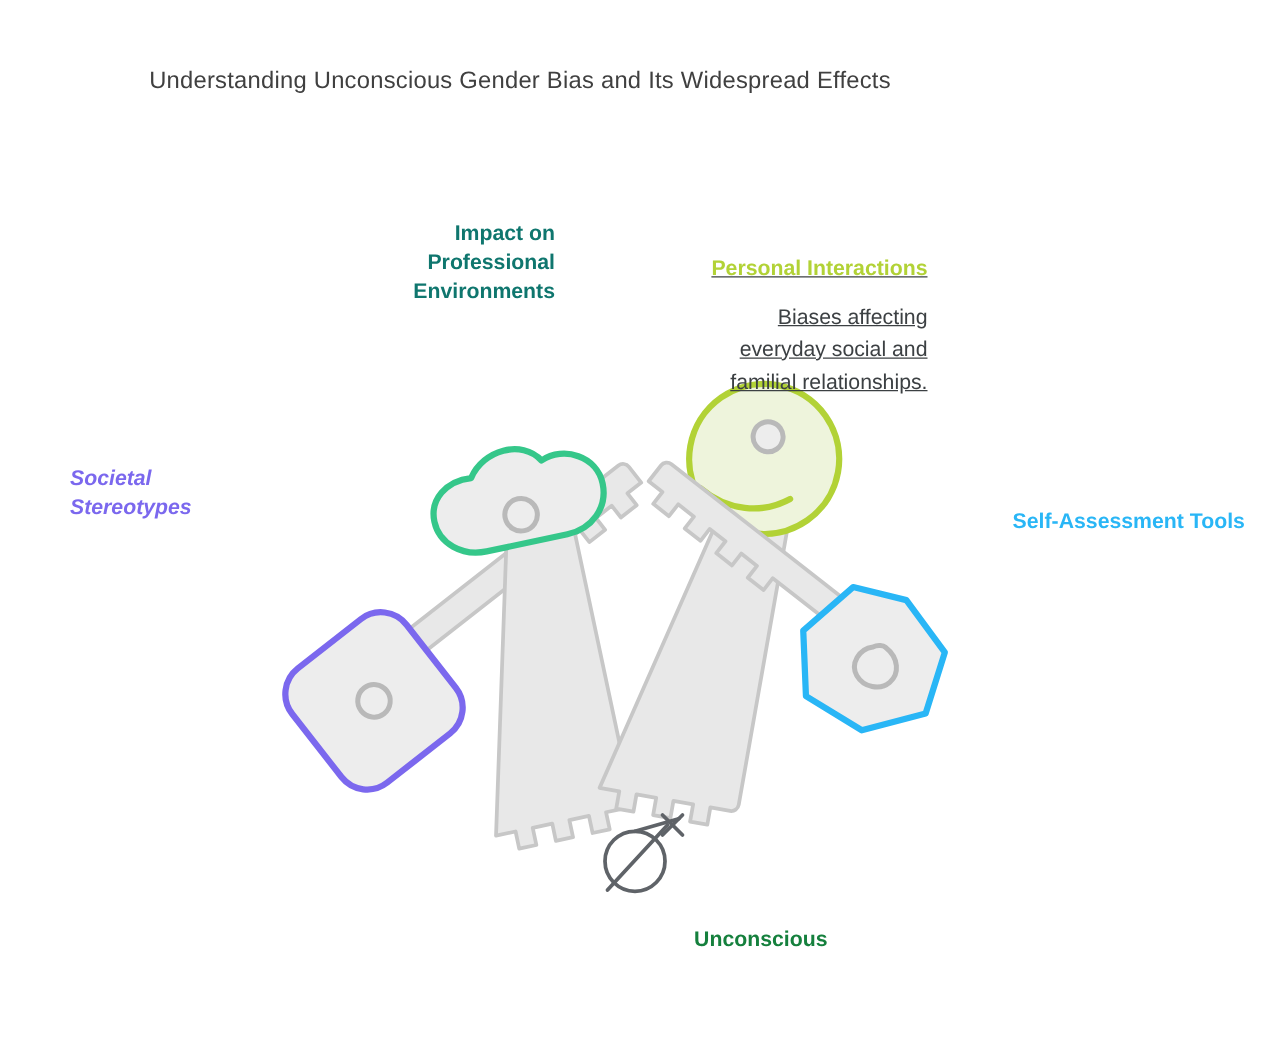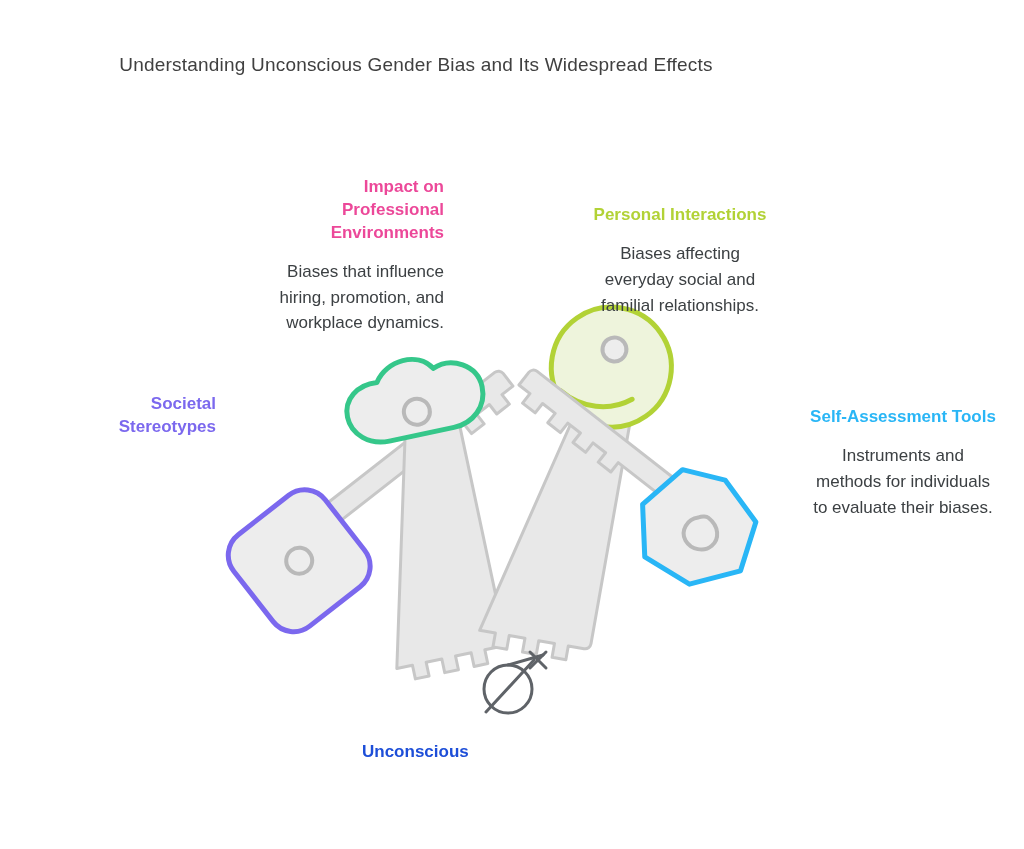--- a/index.html
+++ b/index.html
@@ -45,29 +45,30 @@
 
   
   #block-professional {
     top: 176px;
     left: 262px;
     width: 182px;
     text-align: right;
   }
   #block-personal {
     top: 204px;
-    left: 589px;
+    left: 560px;
     width: 182px;
-    text-align: center;
+    text-align: right;
+    text-decoration: underline;
   }
   #block-societal {
-    top: 393px;
+    top: 372px;
     left: 56px;
     width: 160px;
-    text-align: right;
+    font-style: italic;
   }
   #block-self {
     top: 406px;
     left: 810px;
     width: 186px;
     text-align: center;
   }
 
   #keys-art {
     position: absolute;
@@ -76,24 +77,24 @@
     width: 1024px;
     height: 849px;
     pointer-events: none;
   }
 
   .center-label {
     position: absolute;
     top: 740px;
     left: 362px;
     width: 300px;
-    text-align: left;
+    text-align: right;
     font-size: 17px;
     font-weight: bold;
-    color: #1d4ed8;
+    color: #15803d;
     line-height: 1.38;
   }
 </style>
 </head>
 <body>
 
 <div class="title">Understanding Unconscious Gender Bias and Its Widespread Effects</div>
 
 <svg id="keys-art" viewBox="0 0 1024 849">
   <defs>
@@ -136,33 +137,31 @@
   <g>
     <circle cx="508" cy="689" r="24" fill="none" stroke="#5f6368" stroke-width="3"></circle>
     <line x1="508" y1="665" x2="543" y2="655" stroke="#5f6368" stroke-width="3" stroke-linecap="round"></line>
     <line x1="530" y1="652" x2="546" y2="668" stroke="#5f6368" stroke-width="3" stroke-linecap="round"></line>
     <line x1="546" y1="652" x2="530" y2="668" stroke="#5f6368" stroke-width="3" stroke-linecap="round"></line>
     <line x1="486" y1="712" x2="534" y2="660" stroke="#5f6368" stroke-width="3" stroke-linecap="round"></line>
   </g>
 </svg>
 
 <div class="label-block" id="block-professional">
-  <div class="label-head" style="color:#ec4899">Impact on Professional Environments</div>
-  <div class="label-desc">Biases that influence hiring, promotion, and workplace dynamics.</div>
+  <div class="label-head" style="color:#0f766e">Impact on Professional Environments</div>
 </div>
 
 <div class="label-block" id="block-personal">
   <div class="label-head" style="color:#b2d236">Personal Interactions</div>
   <div class="label-desc">Biases affecting everyday social and familial relationships.</div>
 </div>
 
 <div class="label-block" id="block-societal">
   <div class="label-head" style="color:#7b68ee">Societal Stereotypes</div>
 </div>
 
 <div class="label-block" id="block-self">
   <div class="label-head" style="color:#29b6f6">Self-Assessment Tools</div>
-  <div class="label-desc">Instruments and methods for individuals to evaluate their biases.</div>
 </div>
 
 <div class="center-label">
   <div>Unconscious</div>
 </div>
 
 </body></html>

